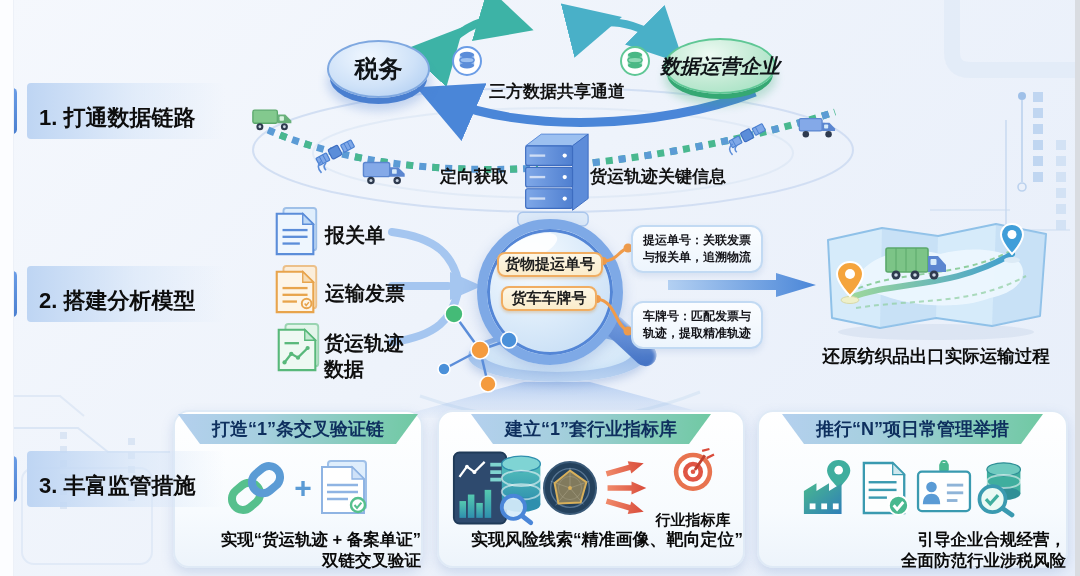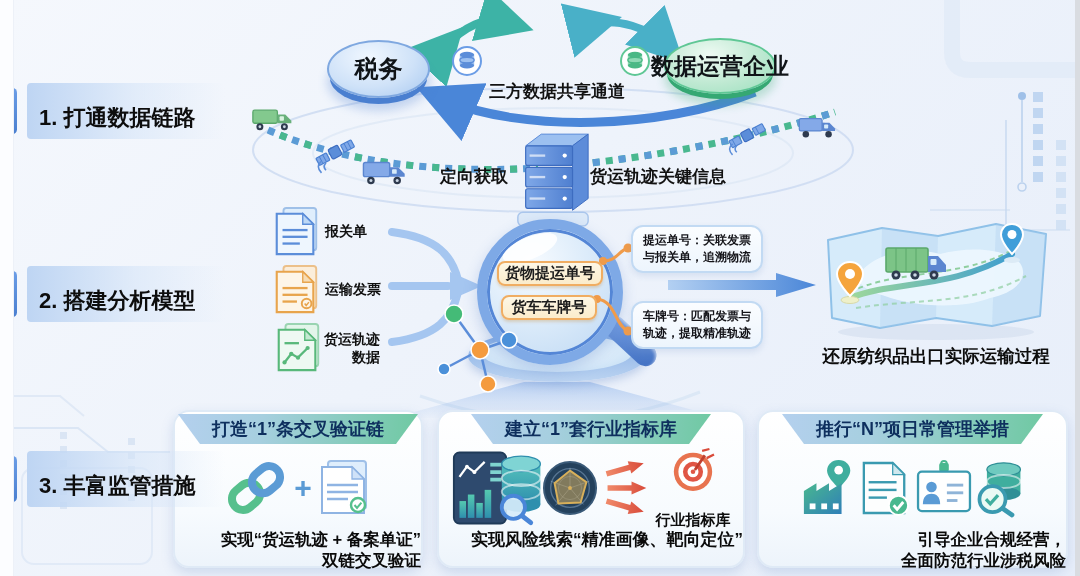--- a/index.html
+++ b/index.html
@@ -17,49 +17,49 @@
     padding:20px 30px 6px 12px;border-radius:4px;}
 
   
   .node{position:absolute;border-radius:50%;display:flex;align-items:center;justify-content:center;
     font-weight:bold;color:#101418;z-index:2;white-space:nowrap;}
   .node-tax{background:radial-gradient(ellipse at 40% 28%,#f0f7ff 0%,#cfe2f8 55%,#a7c8f0 100%);
     border:2px solid #7fa8e0;box-shadow:0 9px 0 -3px #4a7fd0,0 13px 10px rgba(74,127,208,.28);font-size:24px;}
   .node-ftz{background:radial-gradient(ellipse at 40% 28%,#effbfd 0%,#bfe9f0 55%,#94dbe6 100%);
     border:2px solid #55c2d4;box-shadow:0 8px 0 -3px #2fa9bf,0 12px 9px rgba(47,169,191,.28);font-size:19px;}
   .node-ent{background:radial-gradient(ellipse at 40% 28%,#eefaf3 0%,#bfe9d2 55%,#9adfbd 100%);
-    border:2px solid #5fc795;box-shadow:0 8px 0 -3px #35a873,0 12px 9px rgba(53,168,115,.28);font-size:23px;}
+    border:2px solid #5fc795;box-shadow:0 8px 0 -3px #35a873,0 12px 9px rgba(53,168,115,.28);font-size:20px;font-style:italic;}
 
   .sync{position:absolute;width:30px;height:30px;border-radius:50%;background:#fff;display:flex;
     align-items:center;justify-content:center;z-index:3;}
 
   .toplabel{position:absolute;font-weight:bold;color:#121212;white-space:nowrap;z-index:3;}
 
   
-  .doclabel{position:absolute;font-size:14px;font-weight:bold;color:#101010;line-height:1.3;z-index:3;white-space:nowrap;text-align:right;}
+  .doclabel{position:absolute;font-size:20px;font-weight:bold;color:#101010;line-height:1.3;z-index:3;white-space:nowrap;}
 
   
   .spotlight{position:absolute;left:392px;top:382px;width:330px;height:36px;z-index:1;
     background:linear-gradient(180deg,rgba(150,185,235,.6),rgba(185,208,240,.05));
     clip-path:polygon(40% 0,60% 0,100% 100%,0 100%);}
   .platform{position:absolute;left:468px;top:330px;width:178px;height:52px;border-radius:50%;z-index:2;
     background:linear-gradient(180deg,#7fa9e4,#bcd4f1);box-shadow:0 4px 8px rgba(90,130,200,.3);}
   .platform-in{position:absolute;left:482px;top:334px;width:150px;height:38px;border-radius:50%;z-index:2;
     background:radial-gradient(ellipse at 50% 40%,#f2f9ff 0%,#d7e9f9 60%,#bcd9f2 100%);}
   .handle{position:absolute;left:598px;top:330px;width:64px;height:22px;border-radius:12px;z-index:2;
     background:linear-gradient(135deg,#7fa8e8,#3d6cc0);transform:rotate(43deg);
     box-shadow:inset 0 2px 3px rgba(255,255,255,.55);}
   .glass{position:absolute;left:477px;top:219px;width:146px;height:146px;border-radius:50%;z-index:3;
     border:10px solid #7ea9e6;background:radial-gradient(circle at 35% 28%,#f7fbff 0%,#ddecfa 45%,#bed8f3 100%);
     box-shadow:inset 0 0 0 3px #5486d6,0 6px 14px rgba(90,130,200,.3);}
   .glass::before{content:"";position:absolute;left:14px;top:8px;width:58px;height:22px;border-radius:50%;
     background:rgba(255,255,255,.85);transform:rotate(-22deg);}
   .pill{position:absolute;display:flex;align-items:center;justify-content:center;z-index:5;
     background:linear-gradient(180deg,#fdf7e6,#fbeccb);border:2px solid #f0ad62;border-radius:8px;
-    font-size:15px;font-weight:bold;color:#1d1d1d;box-shadow:0 2px 3px rgba(200,140,60,.3);white-space:nowrap;margin-top:9px;}
+    font-size:15px;font-weight:bold;color:#1d1d1d;box-shadow:0 2px 3px rgba(200,140,60,.3);white-space:nowrap;}
 
   .callout{position:absolute;background:linear-gradient(180deg,#fbfdff,#edf5fd);border:2px solid #c2daf3;
     border-radius:12px;padding:5px 10px;font-size:12px;font-weight:bold;color:#141419;line-height:1.4;
     box-shadow:0 3px 6px rgba(120,150,200,.2);z-index:4;white-space:nowrap;}
 
   .mapcap{position:absolute;left:808px;top:344px;width:256px;text-align:center;font-size:17.5px;
     font-weight:bold;color:#0d0d0d;z-index:3;white-space:nowrap;}
 
   
   .card{position:absolute;top:410px;height:158px;z-index:5;border:2px solid #dfeaf6;border-radius:16px;

